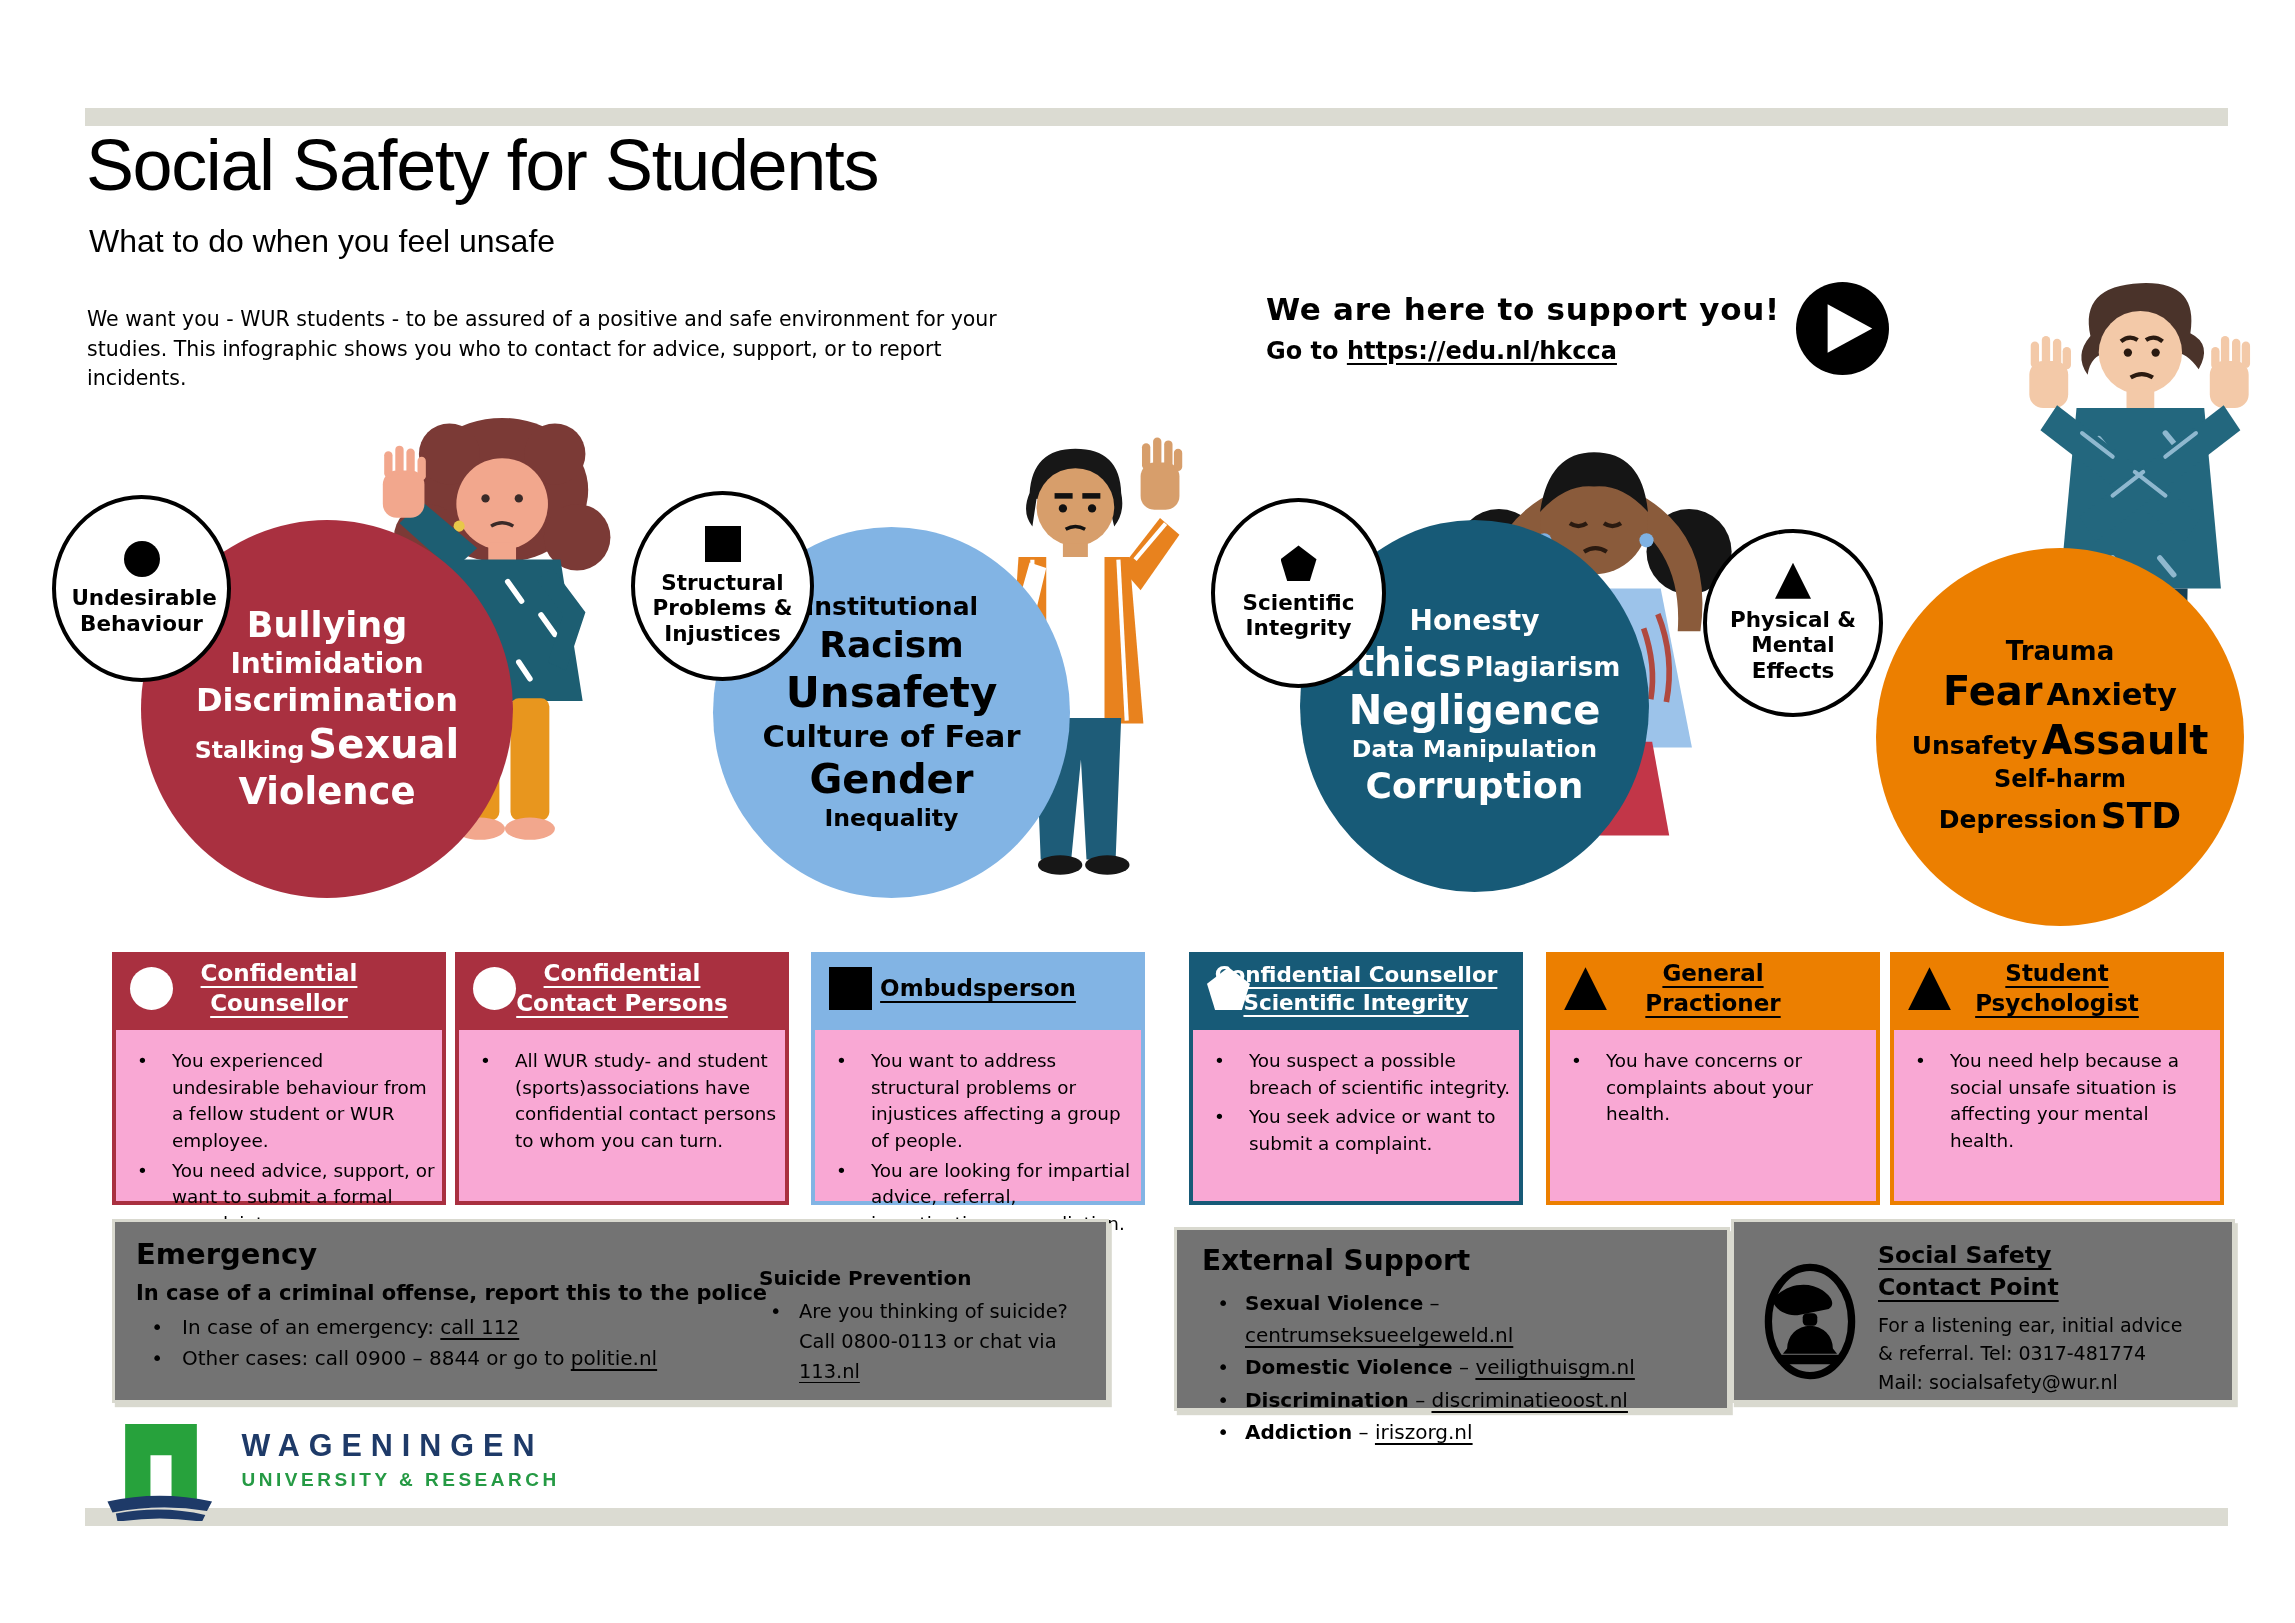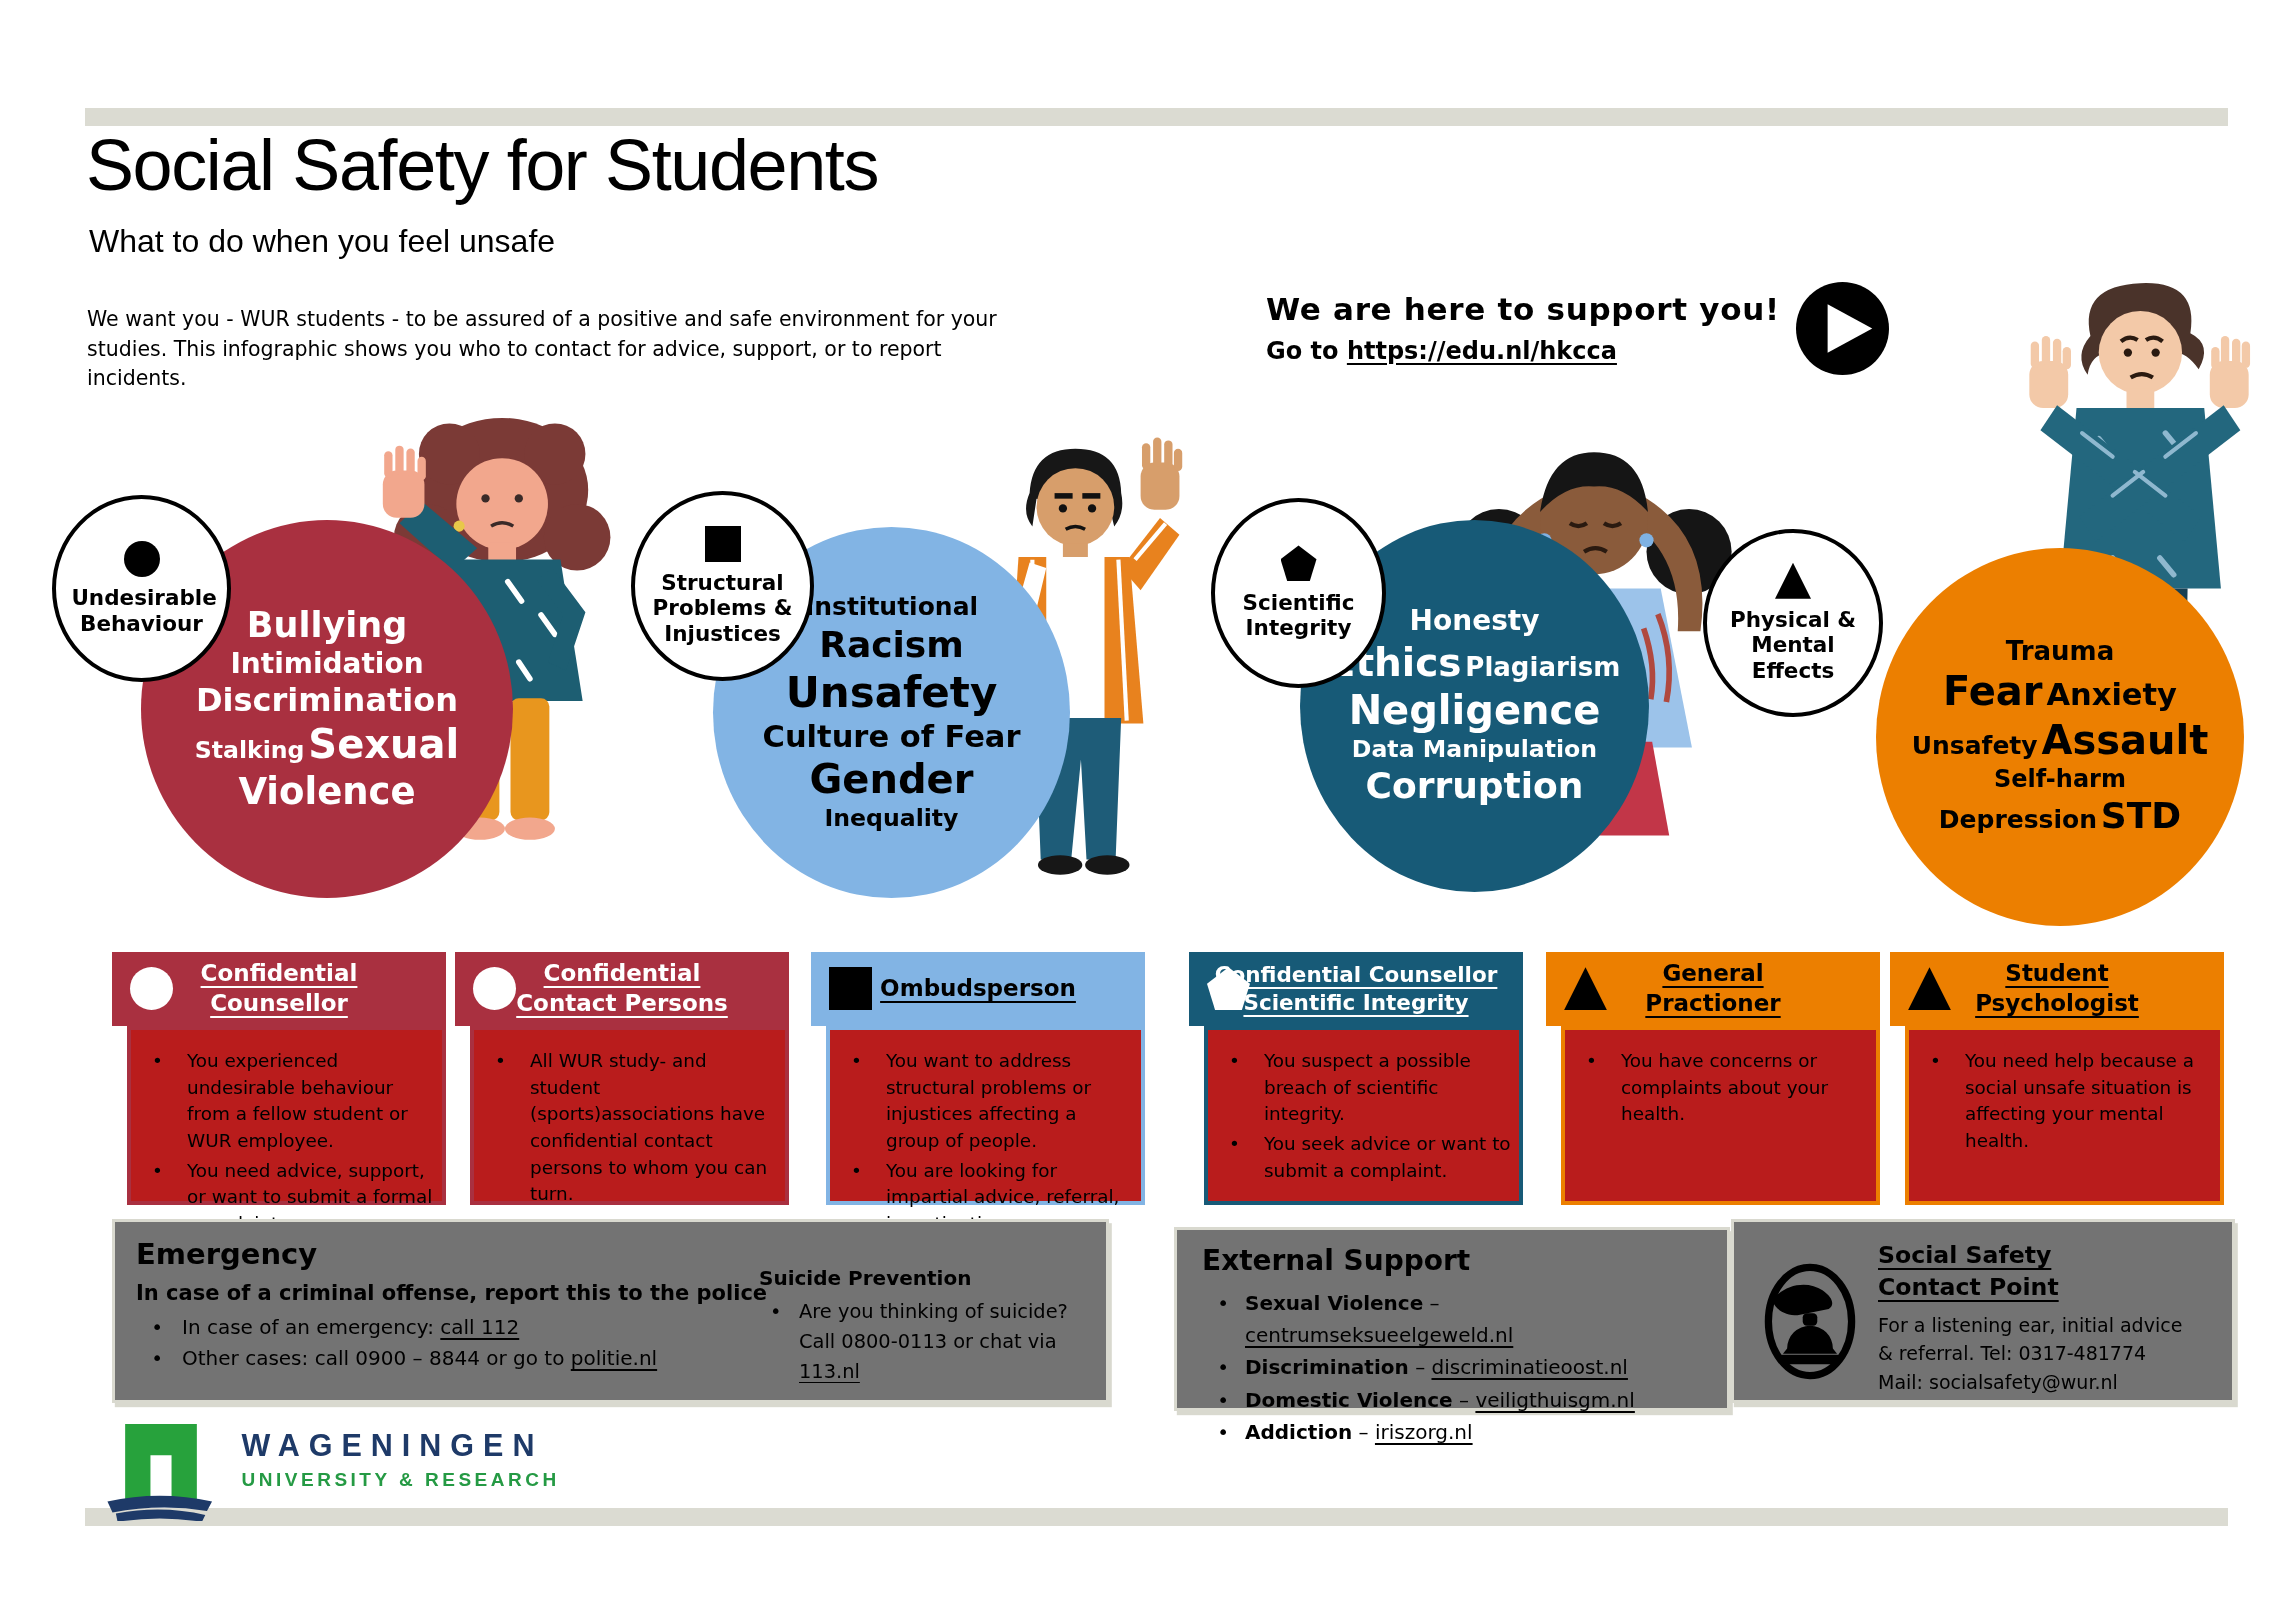--- a/index.html
+++ b/index.html
@@ -34,22 +34,22 @@
   .badge .ic{width:36px;height:36px;background:#000;margin-bottom:8.3px;}
   .person{position:absolute;z-index:1;}
   
   .advice{position:absolute;top:952px;width:334px;height:253px;z-index:5;}
   .advice .hdr{position:relative;height:74px;background:var(--c);display:flex;flex-direction:column;
                align-items:center;justify-content:center;text-align:center;font-weight:bold;font-size:23px;
                line-height:1.3;}
   .advice .hdr .tl{text-decoration:underline;text-underline-offset:4.9px;text-decoration-thickness:2.1px;
                    padding:0 2.8px;white-space:nowrap;}
   .advice .hdr .ic{position:absolute;left:18px;top:15.3px;width:43px;height:43px;}
-  .advice .body{position:absolute;left:0;right:0;top:74px;bottom:0;background:#b91c1c;
-                border:4.9px solid var(--c);margin-left:15px;}
+  .advice .body{position:absolute;left:0;right:0;top:74px;bottom:0;background:#f9a8d4;
+                border:4.9px solid var(--c);}
   .advice ul{list-style:none;margin:18px 5.6px 0 0;padding:0;}
   .advice li{position:relative;padding-left:56px;font-size:18.4px;line-height:1.45;color:#000;margin-bottom:2.8px;}
   .advice li::before{content:"\2022";position:absolute;left:21px;top:0;}
   
   .panel{position:absolute;top:1219px;height:178px;background:#737373;border:3.5px solid #D9D9CF;
          box-shadow:2.8px 4.2px 0 #D9D9CF;z-index:5;}
   .panel .pt{font-size:29px;font-weight:bold;color:#000;}
   .panel .ps{font-size:21px;font-weight:bold;color:#000;margin-top:9.7px;}
   .panel ul{list-style:none;margin:7px 0 0 0;padding:0;}
   .panel li{position:relative;padding-left:46px;font-size:20px;line-height:1.55;color:#000;}
@@ -400,28 +400,28 @@
   <div class="panel" style="left:1174px;width:550px;margin-top:8px;">
     <div class="ext-in">
       <div class="pt" style="font-size:28px;">External Support</div>
       <ul style="margin-top:9.7px;">
         <li>
           <span class="b">Sexual Violence</span>
           <span>–</span>
           <span class="u">centrumseksueelgeweld.nl</span>
         </li>
         <li>
+          <span class="b">Domestic Violence</span>
+          <span>–</span>
+          <span class="u">veiligthuisgm.nl</span>
+        </li>
+        <li>
           <span class="b">Discrimination</span>
           <span>–</span>
           <span class="u">discriminatieoost.nl</span>
-        </li>
-        <li>
-          <span class="b">Domestic Violence</span>
-          <span>–</span>
-          <span class="u">veiligthuisgm.nl</span>
         </li>
         <li>
           <span class="b">Addiction</span>
           <span>–</span>
           <span class="u">iriszorg.nl</span>
         </li>
       </ul>
     </div>
   </div>
 

